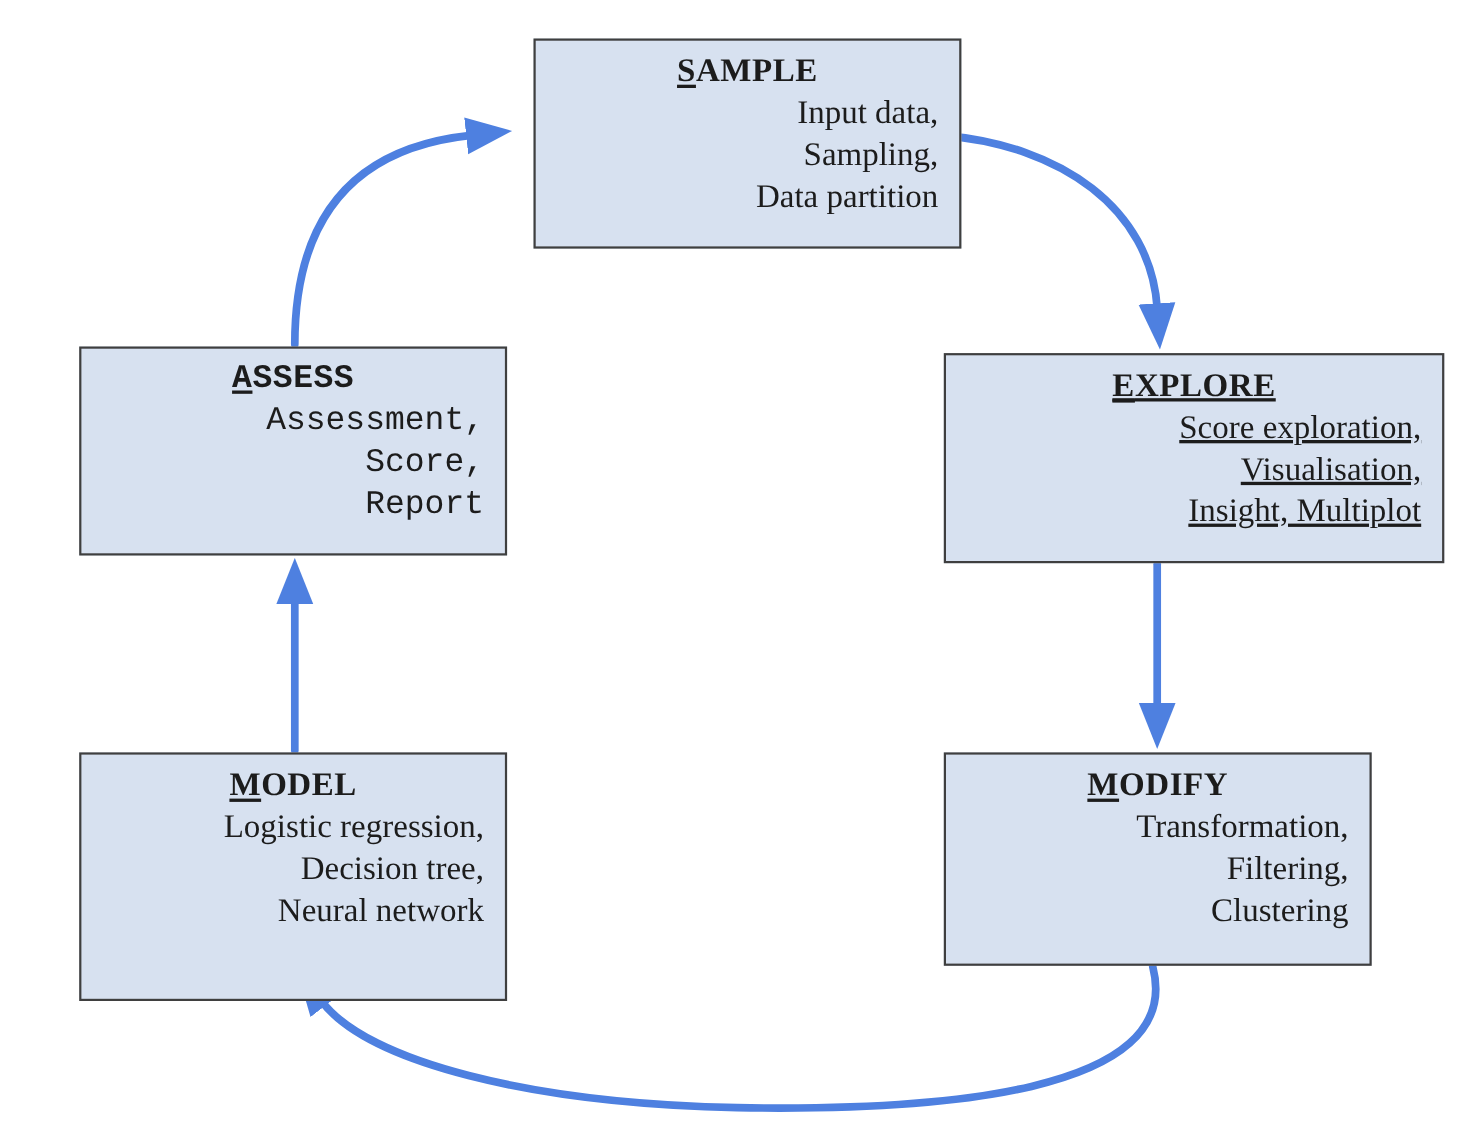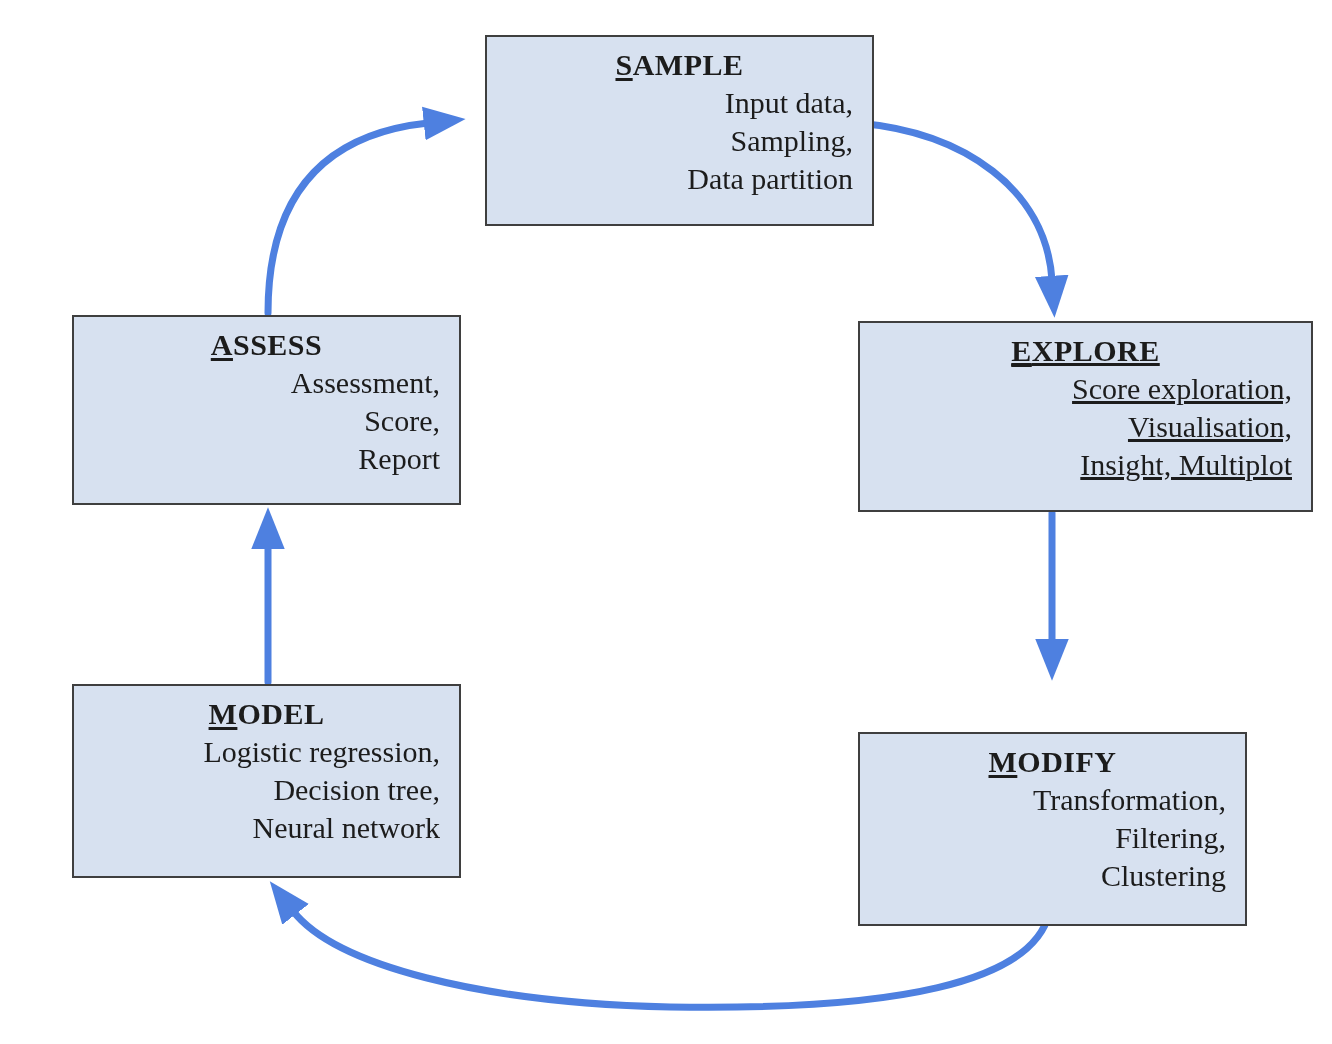--- a/index.html
+++ b/index.html
@@ -52,23 +52,23 @@
   .box-title::first-letter {
     text-decoration: underline;
     text-decoration-thickness: 3px;
     text-underline-offset: 3px;
   }
   .box-line { text-align: right; }
 
   
   .box-sample  { left: 469px; top: 35px;  width: 389px; height: 191px; margin-left: 16px; }
   .box-explore { left: 858px; top: 321px; width: 455px; height: 191px; text-decoration: underline; }
-  .box-modify  { left: 858px; top: 684px; width: 389px; height: 194px; margin-top: 48px; }
-  .box-model   { left: 72px;  top: 684px; width: 389px; height: 194px; }
-  .box-assess  { left: 72px;  top: 315px; width: 389px; height: 190px; }
+  .box-modify  { left: 858px; top: 684px; width: 389px; height: 194px; }
+  .box-model   { left: 72px;  top: 684px; width: 389px; height: 226px; }
+  .box-assess  { left: 72px;  top: 315px; width: 389px; height: 190px; font-family: Liberation Mono, monospace; }
 </style>
 </head>
 <body>
 
 <div class="canvas">
 
   <svg class="arrow-layer" viewBox="0 0 1332 1044" xmlns="http://www.w3.org/2000/svg">
     <defs>
       <marker id="arrowhead" viewBox="0 0 10 10" refX="1" refY="5" markerWidth="6" markerHeight="6" orient="auto">
         <path d="M0,1 L10,5 L0,9 z"></path>

